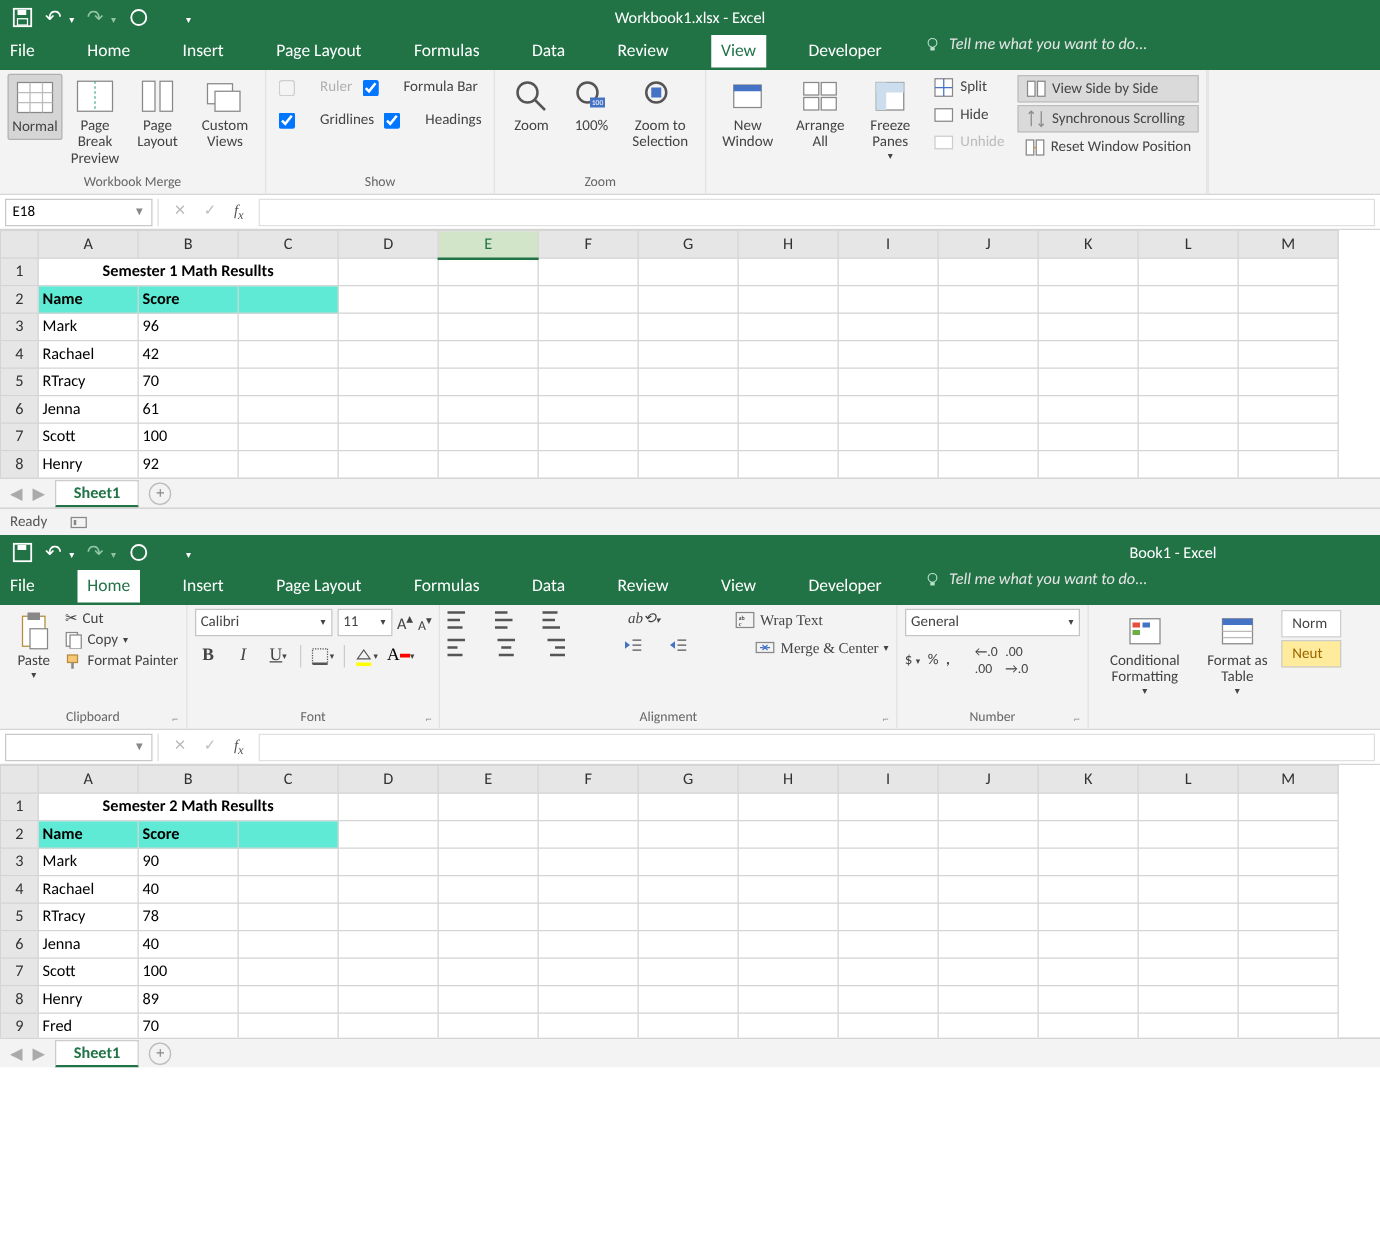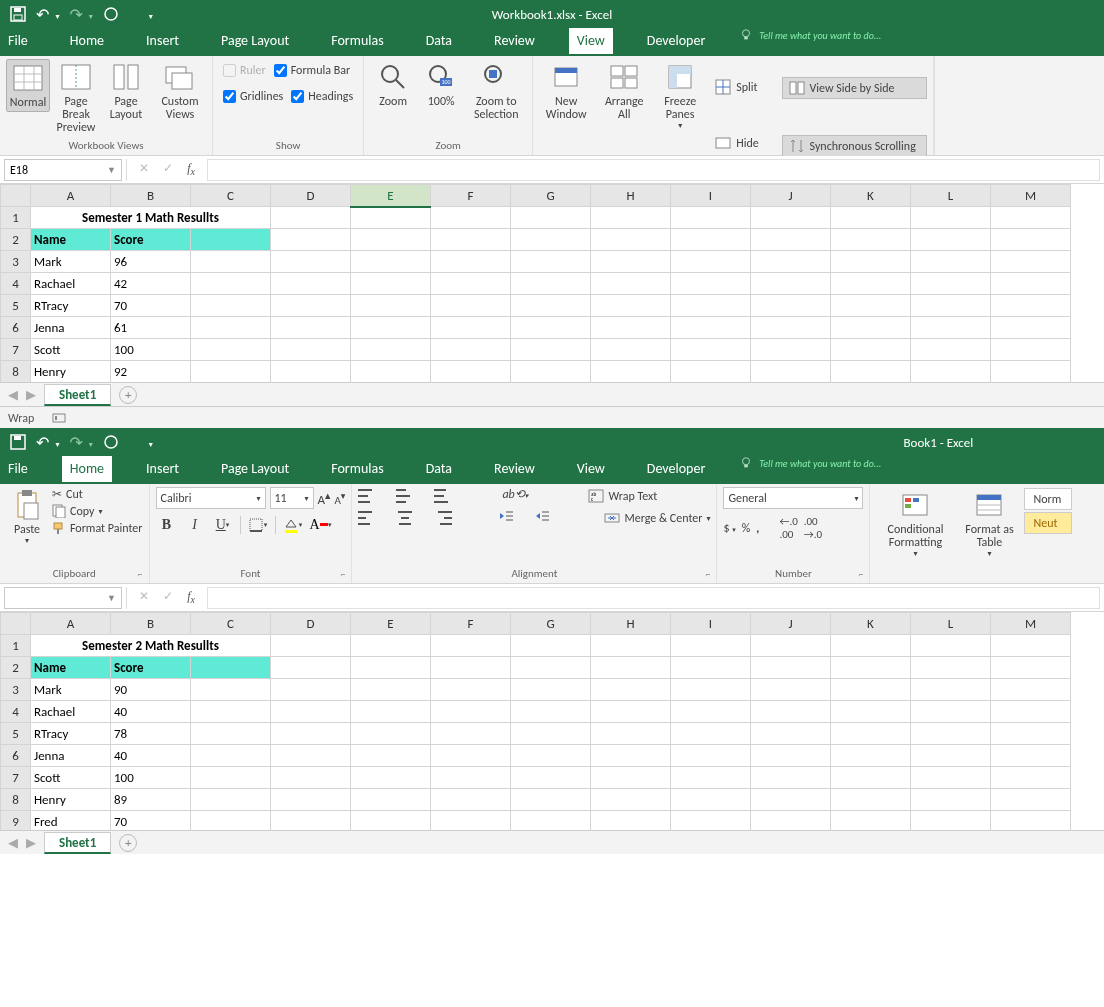--- a/index.html
+++ b/index.html
@@ -13,36 +13,36 @@
   .title-text { position: absolute; left: 50%; transform: translateX(-50%); font-size: 13px; }
   .titlebar2 .title-text { left: 85%; transform: translateX(-50%); }
   .qat svg { fill: #fff; }
   .qat .drop { font-size: 8px; color:#fff; margin-left:-4px; position:relative; top:2px; }
 
   
   .tabstrip { background: #217346; height: 28px; display: flex; align-items: flex-start; color: #fff; gap: 26px; font-size: 14px; }
   .tab { padding: 4px 8px 5px; cursor: pointer; }
   .tab.active { background: #fff; color: #217346; }
   .tab.home-active { background: #fff; color: #217346; }
-  .tell-me { color: #86efac; font-style: italic; font-size: 10px; display:flex; align-items:center; gap:6px;}
+  .tell-me { color: #e5e5e5; font-style: italic; font-size: 13px; display:flex; align-items:center; gap:6px;}
   .bulb { width:14px;height:14px; }
 
   
   .ribbon { background: #f3f3f3; border-bottom: 1px solid #d5d5d5; height: 100px; display: flex; font-size: 12px; color:#444; }
   .group { border-right: 1px solid #e1e1e1; padding: 3px 6px 0; display:flex; flex-direction:column; justify-content:space-between; }
   .group-label { text-align:center; font-size:11px; color:#666; padding:2px 0 3px; position:relative; }
   .group-label .dlaunch { position:absolute; right:0; bottom:2px; font-size:10px; color:#888; }
   .g-body { display:flex; gap:4px; align-items:flex-start; }
   .big-btn { display:flex; flex-direction:column; align-items:center; width:44px; padding:2px 2px; text-align:center; line-height:1.1; cursor:pointer; }
   .big-btn .ico { width:32px; height:32px; margin-bottom:2px; display:flex; align-items:center; justify-content:center; }
   .big-btn.sel { background:#d5d5d5; border:1px solid #b0b0b0; border-radius:2px; }
-  .chk { display:flex; align-items:center; gap:4px; color:#444; margin:4px 4px; }
+  .chk { display:flex; align-items:center; gap:20px; color:#444; margin:4px 4px; }
   .chk input { width:13px;height:13px; }
   .chk.dis { color:#b0b0b0; }
-  .winbtn { display:flex; align-items:center; gap:5px; padding:2px 6px; margin:18px 0; }
+  .winbtn { display:flex; align-items:center; gap:5px; padding:2px 6px; margin:1px 0; }
   .winbtn.hl { background:#dadada; border:1px solid #bdbdbd; }
   .winbtn .wi { width:16px;height:16px; }
   .col { display:flex; flex-direction:column; }
 
   
   .fxbar { height: 28px; border-bottom:1px solid #d5d5d5; display:flex; align-items:center; background:#fff; }
   .namebox { width:118px; border:1px solid #c8c8c8; margin:2px 4px; height:22px; display:flex; align-items:center; justify-content:space-between; padding:0 5px; }
   .namebox .dd { color:#888; font-size:9px; }
   .fxicons { display:flex; gap:14px; padding:0 12px; color:#bbb; }
   .fxicons span { font-family: "Segoe UI Symbol"; }
@@ -71,21 +71,21 @@
   
   .status { height:22px; border-top:1px solid #ccc; background:#f3f3f3; display:flex; align-items:center; padding-left:8px; font-size:12px; color:#555; gap:18px;}
 
   
   .clip-col { display:flex; flex-direction:column; gap:3px; font-size:12px; }
   .clip-row { display:flex; align-items:center; gap:4px; }
   .font-grp .row1 { display:flex; gap:4px; align-items:center;}
   .sel-input { border:1px solid #c5c5c5; height:22px; font-size:12px; padding:0 4px; background:#fff; display:flex; align-items:center; justify-content:space-between; }
   .btnrow { display:flex; gap:6px; margin-top:6px; align-items:center;}
   .btnrow .b { width:22px;height:20px; display:flex; align-items:center; justify-content:center; font-family:"Times New Roman"; font-size:14px;}
-  .align .arow { display:flex; gap:20px; margin-bottom:4px;}
+  .align .arow { display:flex; gap:20px; margin-bottom:4px;font-family:Liberation Serif, serif;}
   .al-ico { width:18px;height:18px; display:flex; flex-direction:column; justify-content:space-around;}
   .al-ico span { display:block; height:2px; background:#555; }
   .styles-cell { border:1px solid #ccc; padding:3px 8px; margin:1px 0; font-size:12px; width:48px; text-align:left;}
   .styles-cell.norm { background:#fff; }
   .styles-cell.neut { background:#ffeb9c; color:#9c6500; }
 
   svg { display:block; }
 </style>
 </head>
 <body>
@@ -170,21 +170,21 @@
         <div class="big-btn" style="width:52px;">
             <div class="ico">
               <svg width="32" height="32" viewBox="0 0 32 32">
                 <rect x="2" y="6" width="20" height="16" fill="#fff" stroke="#888"></rect>
                 <rect x="8" y="12" width="20" height="16" fill="#fff" stroke="#888"></rect>
               </svg>
             </div>
             <span>Custom Views</span>
           </div>
       </div>
-      <div class="group-label">Workbook Views</div>
+      <div class="group-label">Workbook Merge</div>
     </div>
 
     <div class="group">
       <div class="g-body" style="flex-direction:column;">
         <div style="display:flex;">
           <label class="chk dis">
               <input type="checkbox" disabled="" style="">
               <span>Ruler</span>
             </label>
           <label class="chk">
@@ -488,21 +488,21 @@
   </div>
 
   <div class="sheetbar">
     <span class="nav">◀</span>
     <span class="nav">▶</span>
     <div class="sheettab">Sheet1</div>
     <div class="addsheet">+</div>
   </div>
 
   <div class="status">
-    <span>Wrap</span>
+    <span>Ready</span>
     <span>
         <svg width="14" height="14" viewBox="0 0 14 14">
           <rect x="1" y="3" width="12" height="8" fill="none" stroke="#888"></rect>
           <rect x="3" y="5" width="2" height="4" fill="#888"></rect>
         </svg>
       </span>
   </div>
 </div>
 
 <div class="window">

